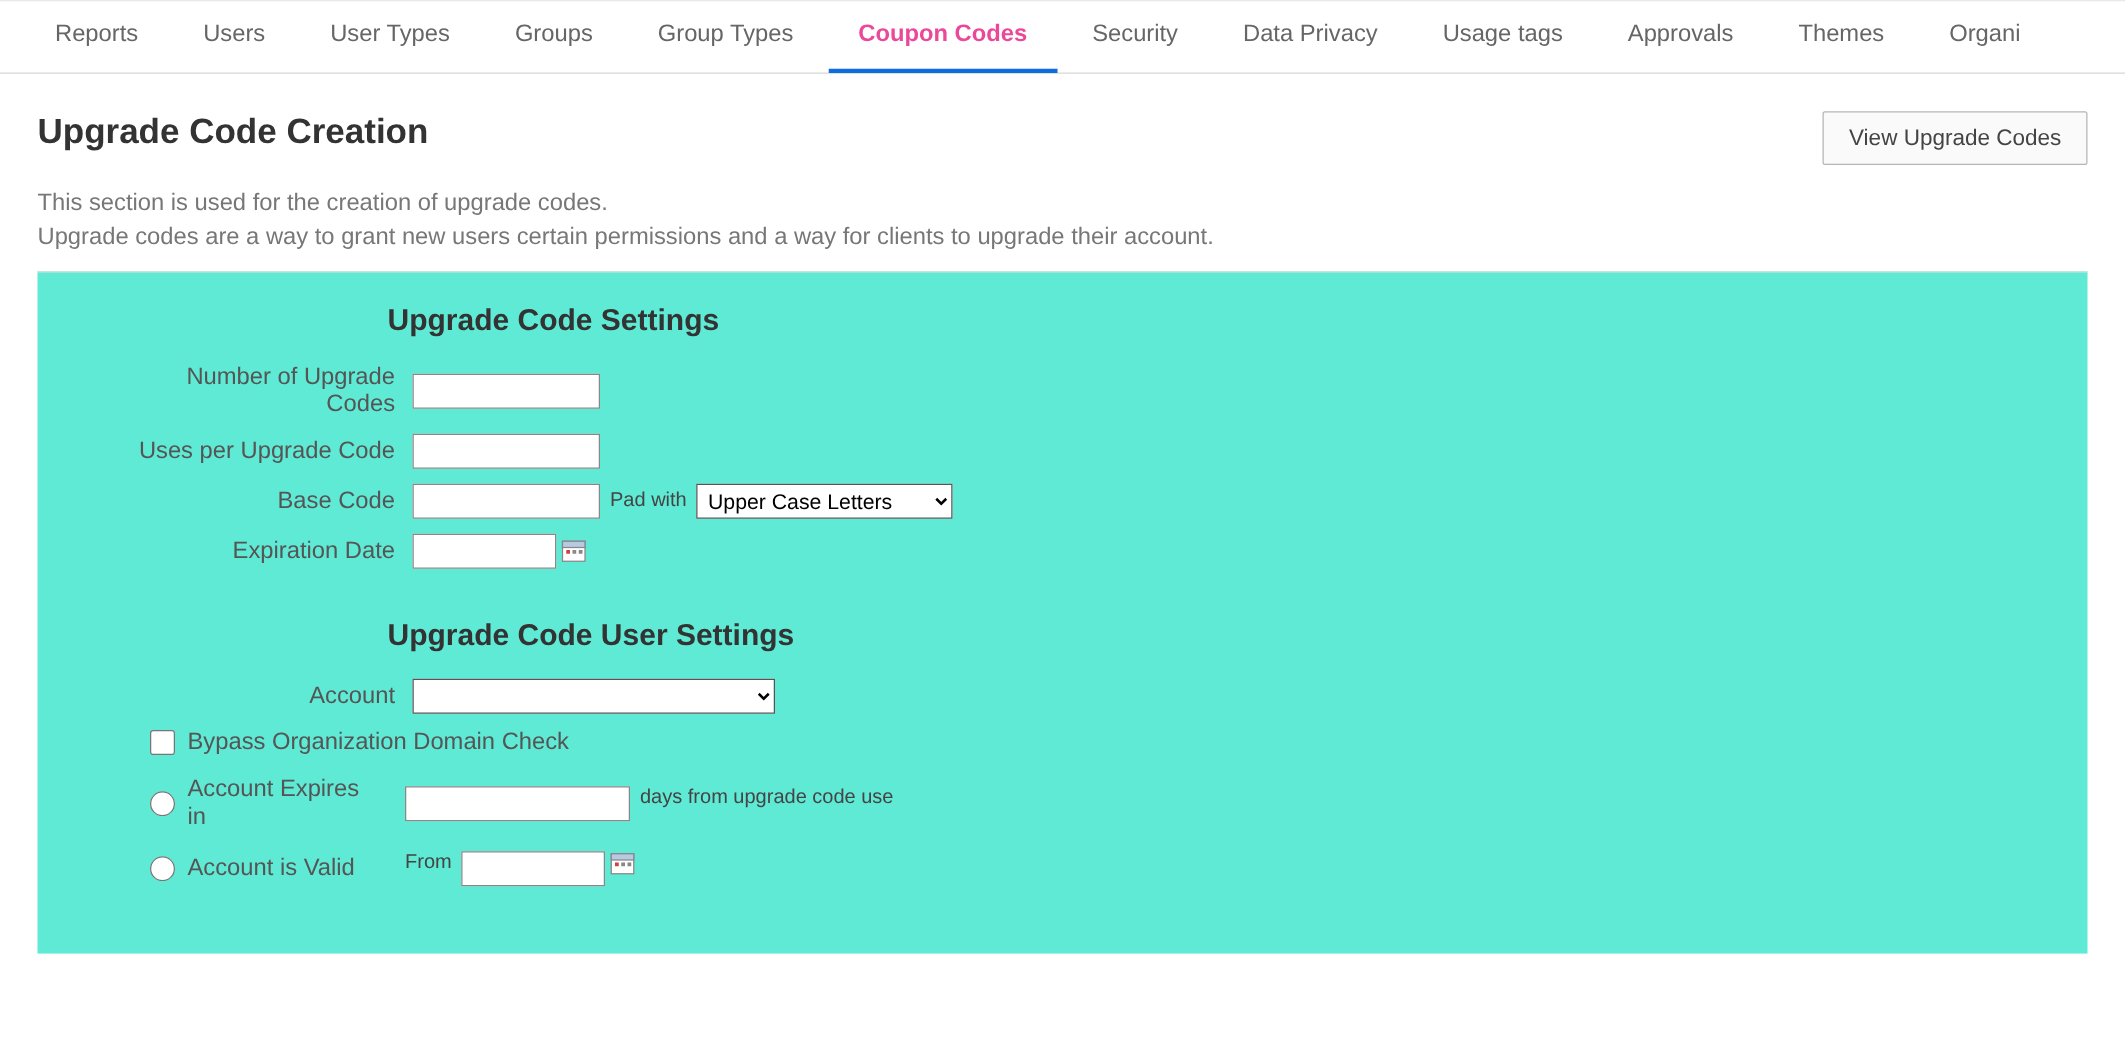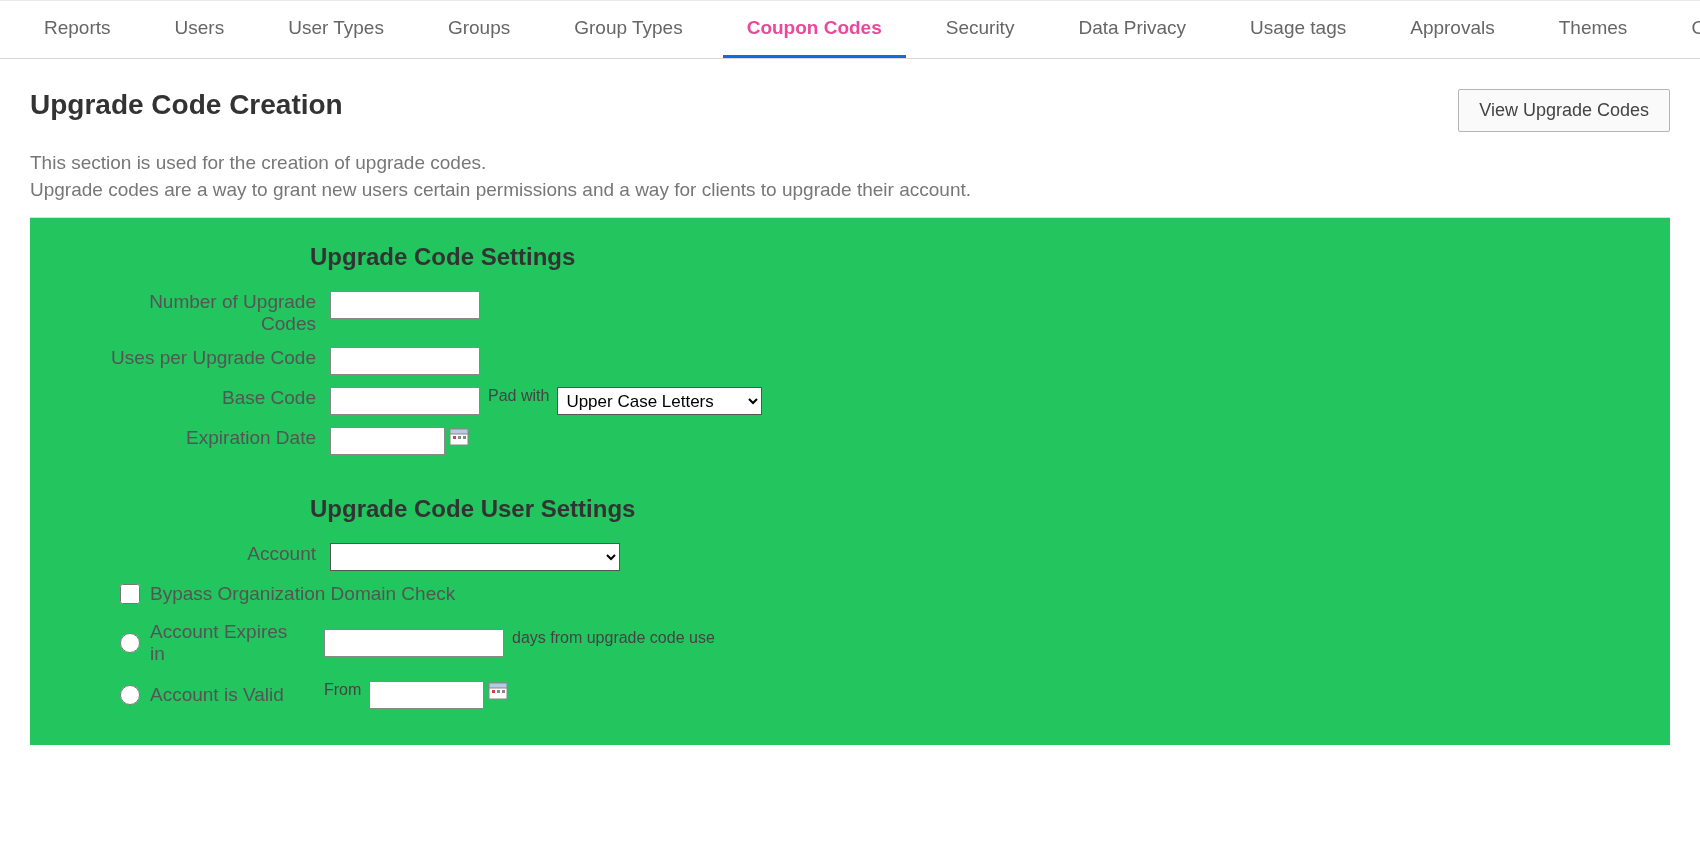--- a/index.html
+++ b/index.html
@@ -3,21 +3,21 @@
   <meta charset="utf-8">
   <style>
     * { box-sizing: border-box; margin: 0; padding: 0; }
     body { font-family: -apple-system, BlinkMacSystemFont, "Segoe UI", Helvetica, Arial, sans-serif; font-size: 18px; color: #333; background: #fff; }
     
     .top-tabs {
       display: flex;
       border-bottom: 1px solid #d8d8d8;
       border-top: 1px solid #e8e8e8;
       padding: 0 20px;
-      gap: 16px;
+      gap: 4px;
       overflow-x: hidden;
     }
     .top-tabs .tab {
       padding: 16px 24px 16px 24px;
       color: #666;
       cursor: pointer;
       white-space: nowrap;
       font-size: 19px;
     }
     .top-tabs .tab.active {
@@ -48,36 +48,37 @@
       border-radius: 2px;
     }
     .page-desc {
       padding: 8px 30px 14px 30px;
       font-size: 19px;
       color: #777;
       line-height: 1.4;
     }
     
     .settings-area {
-      background: #22c55e;
+      background: #5eead4;
       margin: 0 30px;
-      padding: 25px 60px 20px 60px;
+      padding: 25px 60px 38px 60px;
       border-top: 1px solid #ddd;
     }
     
     .section-heading {
       font-size: 24px;
       font-weight: 700;
       color: #333;
       margin-bottom: 20px;
       margin-left: 220px;
     }
     
     .form-row {
       display: flex;
+      align-items: center;
       margin-bottom: 12px;
     }
     .form-label {
       width: 240px;
       text-align: right;
       padding-right: 14px;
       font-size: 19px;
       color: #555;
     }
     .text-input {

